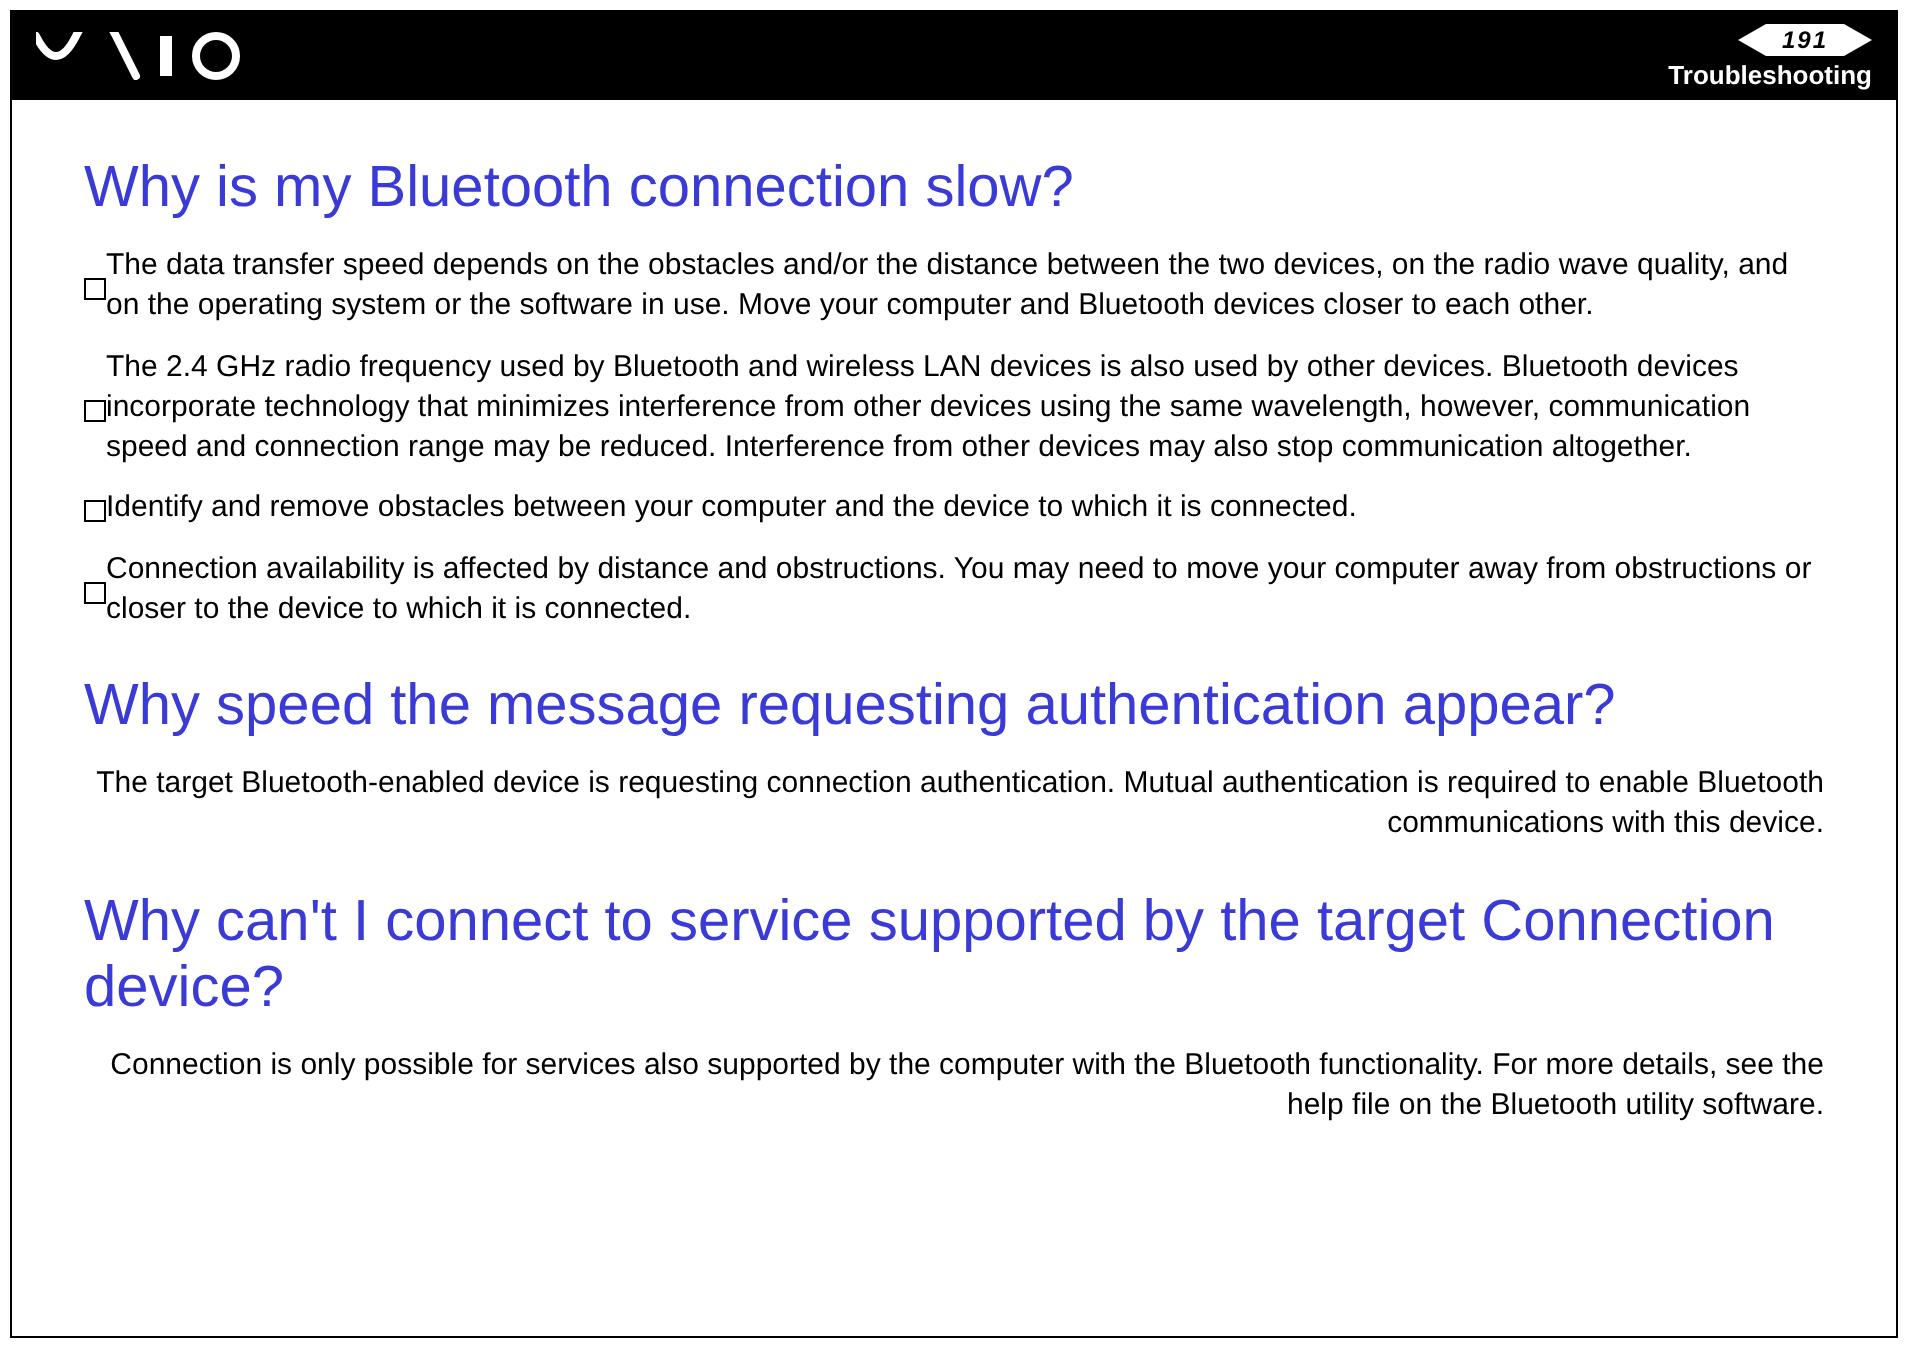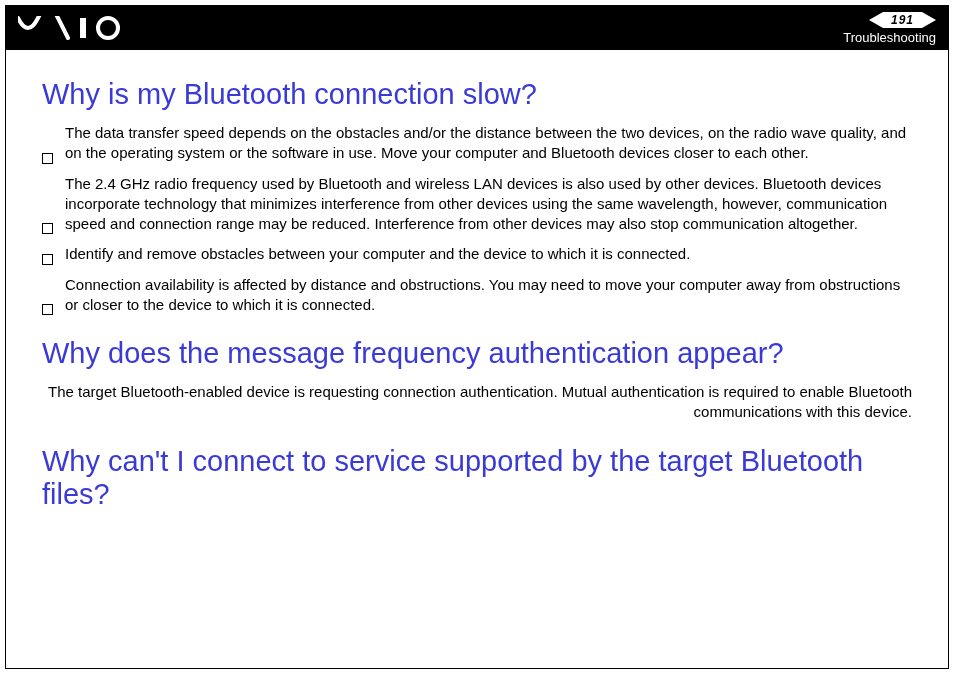--- a/index.html
+++ b/index.html
@@ -57,43 +57,42 @@
   .nav-arrow {
     width: 0;
     height: 0;
     border-top: 8px solid transparent;
     border-bottom: 8px solid transparent;
   }
   .nav-arrow.left { border-right: 14px solid #fff; }
   .nav-arrow.right { border-left: 14px solid #fff; }
   .section-label {
     font-size: 13px;
-    font-weight: normal;
+    font-weight: bold;
     text-align: center;
   }
   .content {
     padding: 28px 36px 10px 36px;
   }
   .qheading {
     color: #3a3ad6;
     font-size: 29px;
     font-weight: normal;
     margin-bottom: 12px;
   }
   .q2, .q3 { margin-top: 22px; }
   .bullets {
     display: flex;
     flex-direction: column;
     gap: 10px;
     margin-bottom: 4px;
   }
   .bullet {
     display: flex;
-    align-items: flex-end;
-    gap: 12px;
+    align-items: center;
   }
   .bullet-mark {
     flex: 0 0 auto;
     width: 11px;
     height: 11px;
     border: 1.5px solid #000;
     margin-top: 3px;
   }
   .bullet-text, .para {
     font-size: 15px;
@@ -139,19 +138,20 @@
       <div class="bullet">
         <div class="bullet-mark"></div>
         <div class="bullet-text">Identify and remove obstacles between your computer and the device to which it is connected.</div>
       </div>
       <div class="bullet">
         <div class="bullet-mark"></div>
         <div class="bullet-text">Connection availability is affected by distance and obstructions. You may need to move your computer away from obstructions or closer to the device to which it is connected.</div>
       </div>
     </div>
 
-    <h2 class="qheading q2">Why does the message frequency authentication appear?</h2>
+    <h2 class="qheading q2">Why speed the message requesting authentication appear?</h2>
     <p class="para">The target Bluetooth-enabled device is requesting connection authentication. Mutual authentication is required to enable Bluetooth communications with this device.</p>
 
-    <h2 class="qheading q3">Why can't I connect to service supported by the target Bluetooth files?</h2>
+    <h2 class="qheading q3">Why can't I connect to service supported by the target Connection device?</h2>
+    <p class="para">Connection is only possible for services also supported by the computer with the Bluetooth functionality. For more details, see the help file on the Bluetooth utility software.</p>
 
   </div>
 </div>
 
 </body></html>

